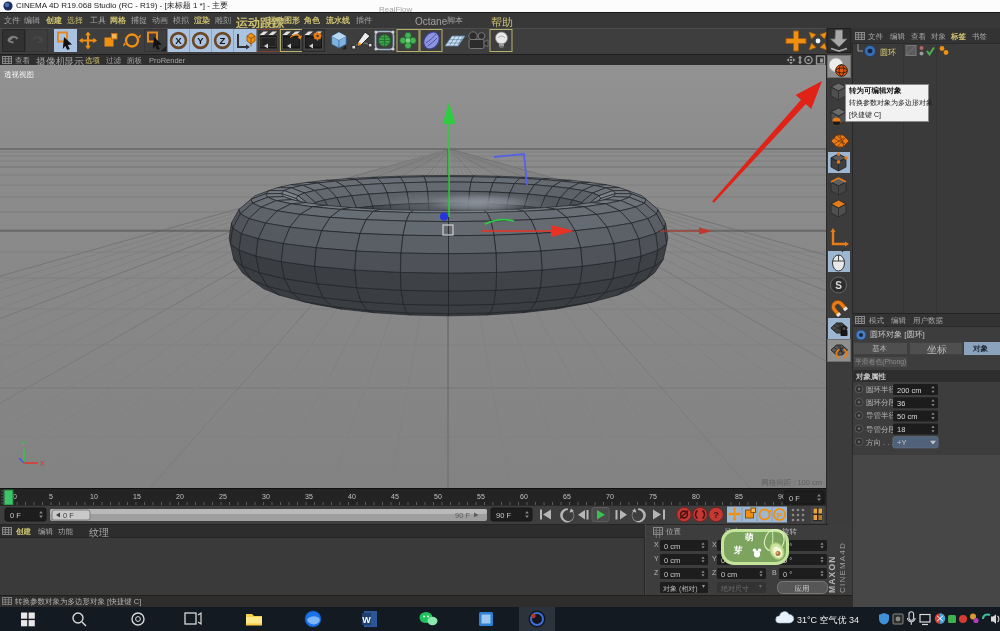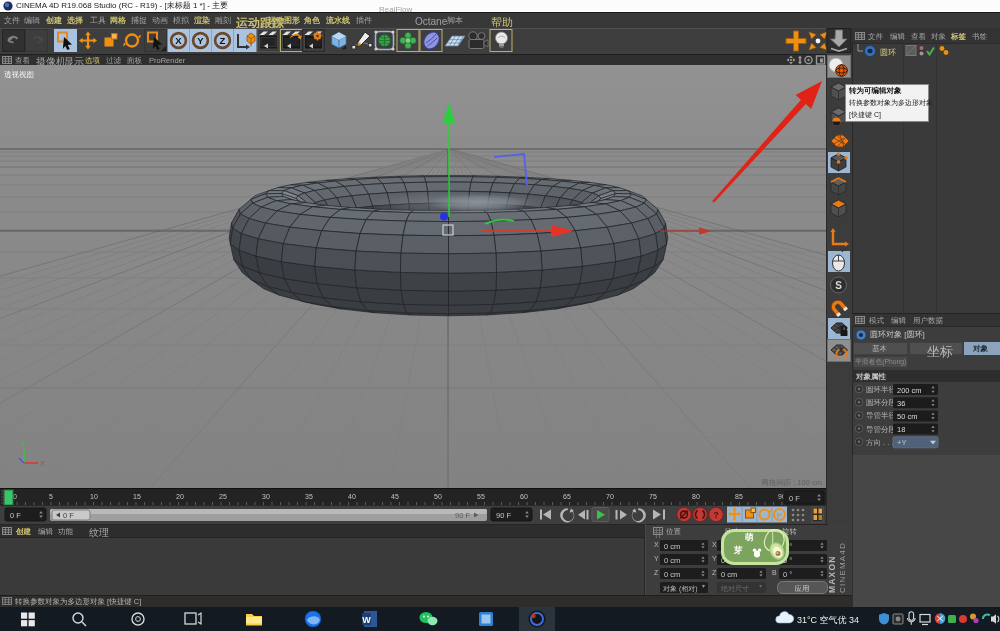--- a/index.html
+++ b/index.html
@@ -13,21 +13,21 @@
 <svg class="a" style="left:3px;top:1px" width="10" height="10" viewBox="0 0 10 10">
     <circle cx="5" cy="5" r="4.6" fill="#1b2f5e"></circle>
     <circle cx="4" cy="4" r="2.2" fill="#4a6db5"></circle>
   </svg>
 <div class="t" style="left:16px;top:2px;font-size:8px;color:#1c1c1c">CINEMA 4D R19.068 Studio (RC - R19) - [未标题 1 *] - 主要</div>
 
 <div class="a" style="left:0;top:12px;width:1000px;height:16px;background:#383838;border-top:1px solid #191919"></div>
 <div class="t" style="top:17px;left:4px;font-size:8px;color:#a2a2a2">文件</div>
 <div class="t" style="top:17px;left:24px;font-size:8px;color:#a2a2a2">编辑</div>
 <div class="t" style="top:17px;left:46px;font-size:8px;color:#cdc271;font-weight:bold">创建</div>
-<div class="t" style="top:17px;left:67px;font-size:8px;color:#cdc271;font-weight:bold">选择</div>
+<div class="t" style="top:17px;left:67px;font-size:8px;color:#cdc271;font-weight:normal">选择</div>
 <div class="t" style="top:17px;left:90px;font-size:8px;color:#a2a2a2">工具</div>
 <div class="t" style="top:17px;left:110px;font-size:8px;color:#cdc271;font-weight:bold">网格</div>
 <div class="t" style="top:17px;left:131px;font-size:8px;color:#a2a2a2">捕捉</div>
 <div class="t" style="top:17px;left:152px;font-size:8px;color:#a2a2a2">动画</div>
 <div class="t" style="top:17px;left:173px;font-size:8px;color:#a2a2a2">模拟</div>
 <div class="t" style="top:17px;left:194px;font-size:8px;color:#cdc271;font-weight:bold">渲染</div>
 <div class="t" style="top:17px;left:215px;font-size:8px;color:#a2a2a2">雕刻</div>
 <div class="t" style="top:17px;left:236px;font-size:12px;color:#cdc271;font-weight:bold">运动跟踪</div>
 <div class="t" style="top:17px;left:268px;font-size:8px;color:#cdc271;font-weight:bold">运动图形</div>
 <div class="t" style="top:17px;left:304px;font-size:8px;color:#cdc271;font-weight:bold">角色</div>
@@ -949,21 +949,21 @@
 <div class="t" style="top:317px;left:913px;font-size:7.5px;color:#a6a6a6">用户数据</div>
 <svg class="a" style="left:855px;top:329px" width="12" height="12">
     <circle cx="6" cy="6" r="5" fill="#4a7fc4" stroke="#274a77"></circle>
     <circle cx="6" cy="6" r="2" fill="#16263f"></circle>
   </svg>
 <div class="t" style="top:331px;left:870px;font-size:8px;color:#c8c8c8">圆环对象 [圆环]</div>
 
 <div class="a" style="left:853px;top:342px;width:55px;height:13px;background:#4f4f4f;border:1px solid #404040"></div>
 <div class="t" style="top:345px;left:872px;font-size:7.5px;color:#b8b8b8">基本</div>
 <div class="a" style="left:909px;top:342px;width:54px;height:13px;background:#4f4f4f;border:1px solid #404040"></div>
-<div class="t" style="top:345px;left:927px;font-size:13px;color:#b8b8b8">坐标</div>
+<div class="t" style="top:345px;left:927px;font-size:10px;color:#b8b8b8">坐标</div>
 <div class="a" style="left:964px;top:342px;width:36px;height:13px;background:#8ba3bd"></div>
 <div class="t" style="top:345px;left:973px;font-size:7.5px;color:#1d2835;font-weight:bold">对象</div>
 <div class="a" style="left:853px;top:356px;width:55px;height:12px;background:#4a4a4a;border:1px solid #3e3e3e"></div>
 <div class="t" style="top:358.5px;left:855px;font-size:6.8px;color:#8e8e8e">平滑着色(Phong)</div>
 
 <div class="a" style="left:852px;top:370px;width:148px;height:12px;background:#2e2e2e"></div>
 <div class="t" style="top:372.5px;left:856px;font-size:7.5px;color:#c2c2c2;font-weight:bold">对象属性</div>
 
 <svg class="a" style="left:852px;top:382px" width="148" height="70" viewBox="0 0 148 70">
     <circle cx="7" cy="7" r="3.8" fill="#2e2e2e" stroke="#5a5a5a"></circle>

